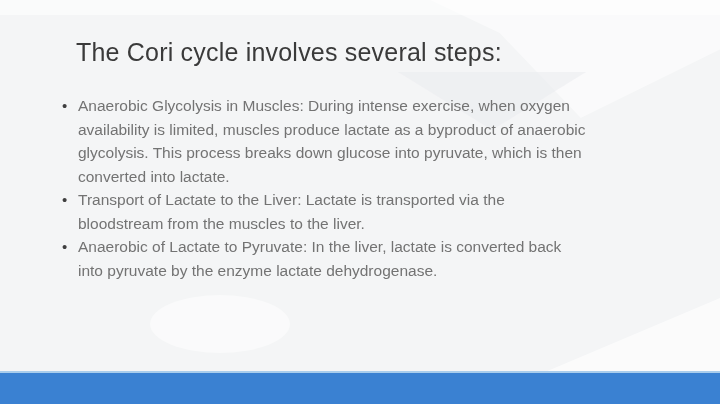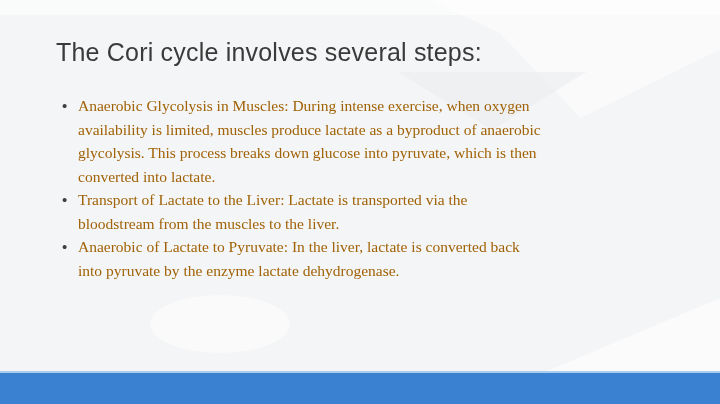--- a/index.html
+++ b/index.html
@@ -37,21 +37,21 @@
     clip-path: polygon(100% 0, 100% 100%, 0 100%);
   }
   .wm-bottomleft {
     left: 150px; top: 295px; width: 140px; height: 58px;
     background: rgba(255,255,255,0.5);
     border-radius: 50%;
   }
   
   .slide-title {
     position: absolute;
-    left: 56px;
+    left: 76px;
     top: 38px;
     margin: 0;
     font-size: 25px;
     font-weight: 400;
     letter-spacing: 0.2px;
     color: #3a3a3a;
   }
   .bullet-list {
     position: absolute;
     left: 62px;
@@ -69,23 +69,22 @@
     flex: 0 0 16px;
     width: 16px;
     font-size: 15px;
     line-height: 23.5px;
     color: #3f3f3f;
   }
   .bullet-text {
     flex: 1 1 auto;
     font-size: 15.5px;
     line-height: 23.5px;
-    color: #a16207;
+    color: #737373;
     white-space: pre-line;
-    font-family: Liberation Serif, serif;
   }
   
   .accent-bar {
     position: absolute;
     left: 0;
     bottom: 0;
     width: 720px;
     height: 33px;
     box-sizing: border-box;
     background: #3a81d2;

